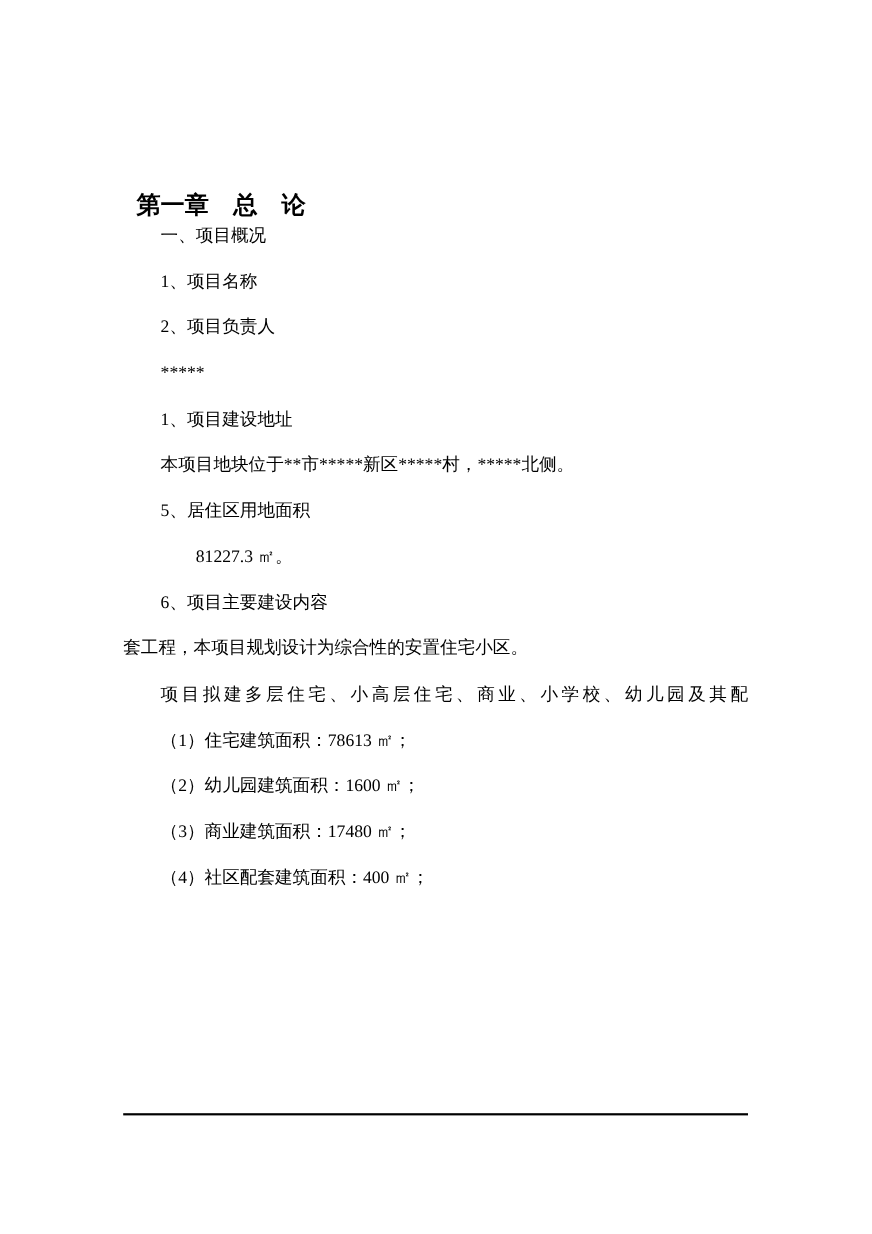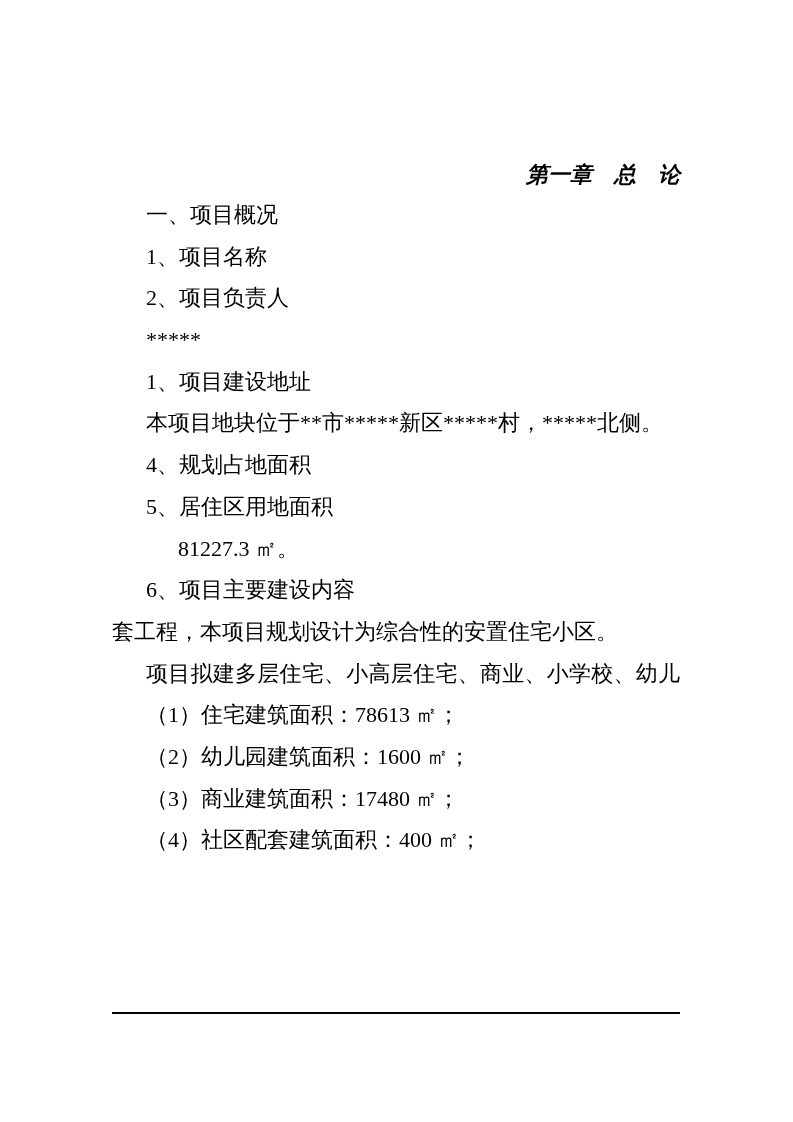--- a/index.html
+++ b/index.html
@@ -22,37 +22,36 @@
     width: 568px;
     top: 0;
   }
   .title {
     position: absolute;
     left: 0;
     width: 568px;
     top: 154px;
     height: 42px;
     line-height: 42px;
-    margin: 0;
-    text-align: right;
+    margin: 12px;
+    text-align: left;
     font-size: 22px;
     font-weight: bold;
     white-space: pre;
-    font-style: italic;
   }
   .lines {
     position: absolute;
     left: 0;
     width: 568px;
     top: 194px;
   }
   .line {
     height: 41.7px;
     line-height: 41.7px;
-    font-size: 22px;
+    font-size: 16px;
     font-weight: normal;
     white-space: pre;
   }
   .ind2 { padding-left: 34px; }
   .ind4 { padding-left: 66px; }
   .ind0 { padding-left: 0; }
   .fill {
     white-space: normal;
     text-align: justify;
     text-align-last: justify;
@@ -73,21 +72,20 @@
 <div class="page">
   <div class="content">
     <h1 class="title">第一章　总　论</h1>
     <div class="lines">
       <div class="line ind2">一、项目概况</div>
       <div class="line ind2">1、项目名称</div>
       <div class="line ind2">2、项目负责人</div>
       <div class="line ind2">*****</div>
       <div class="line ind2">1、项目建设地址</div>
       <div class="line ind2">本项目地块位于**市*****新区*****村，*****北侧。</div>
-      <div class="line ind2">4、规划占地面积</div>
       <div class="line ind2">5、居住区用地面积</div>
       <div class="line ind4">81227.3 ㎡。</div>
       <div class="line ind2">6、项目主要建设内容</div>
       <div class="line ind0">套工程，本项目规划设计为综合性的安置住宅小区。</div>
       <div class="line ind2 fill">项目拟建多层住宅、小高层住宅、商业、小学校、幼儿园及其配</div>
       <div class="line ind2">（1）住宅建筑面积：78613 ㎡；</div>
       <div class="line ind2">（2）幼儿园建筑面积：1600 ㎡；</div>
       <div class="line ind2">（3）商业建筑面积：17480 ㎡；</div>
       <div class="line ind2">（4）社区配套建筑面积：400 ㎡；</div>
     </div>

